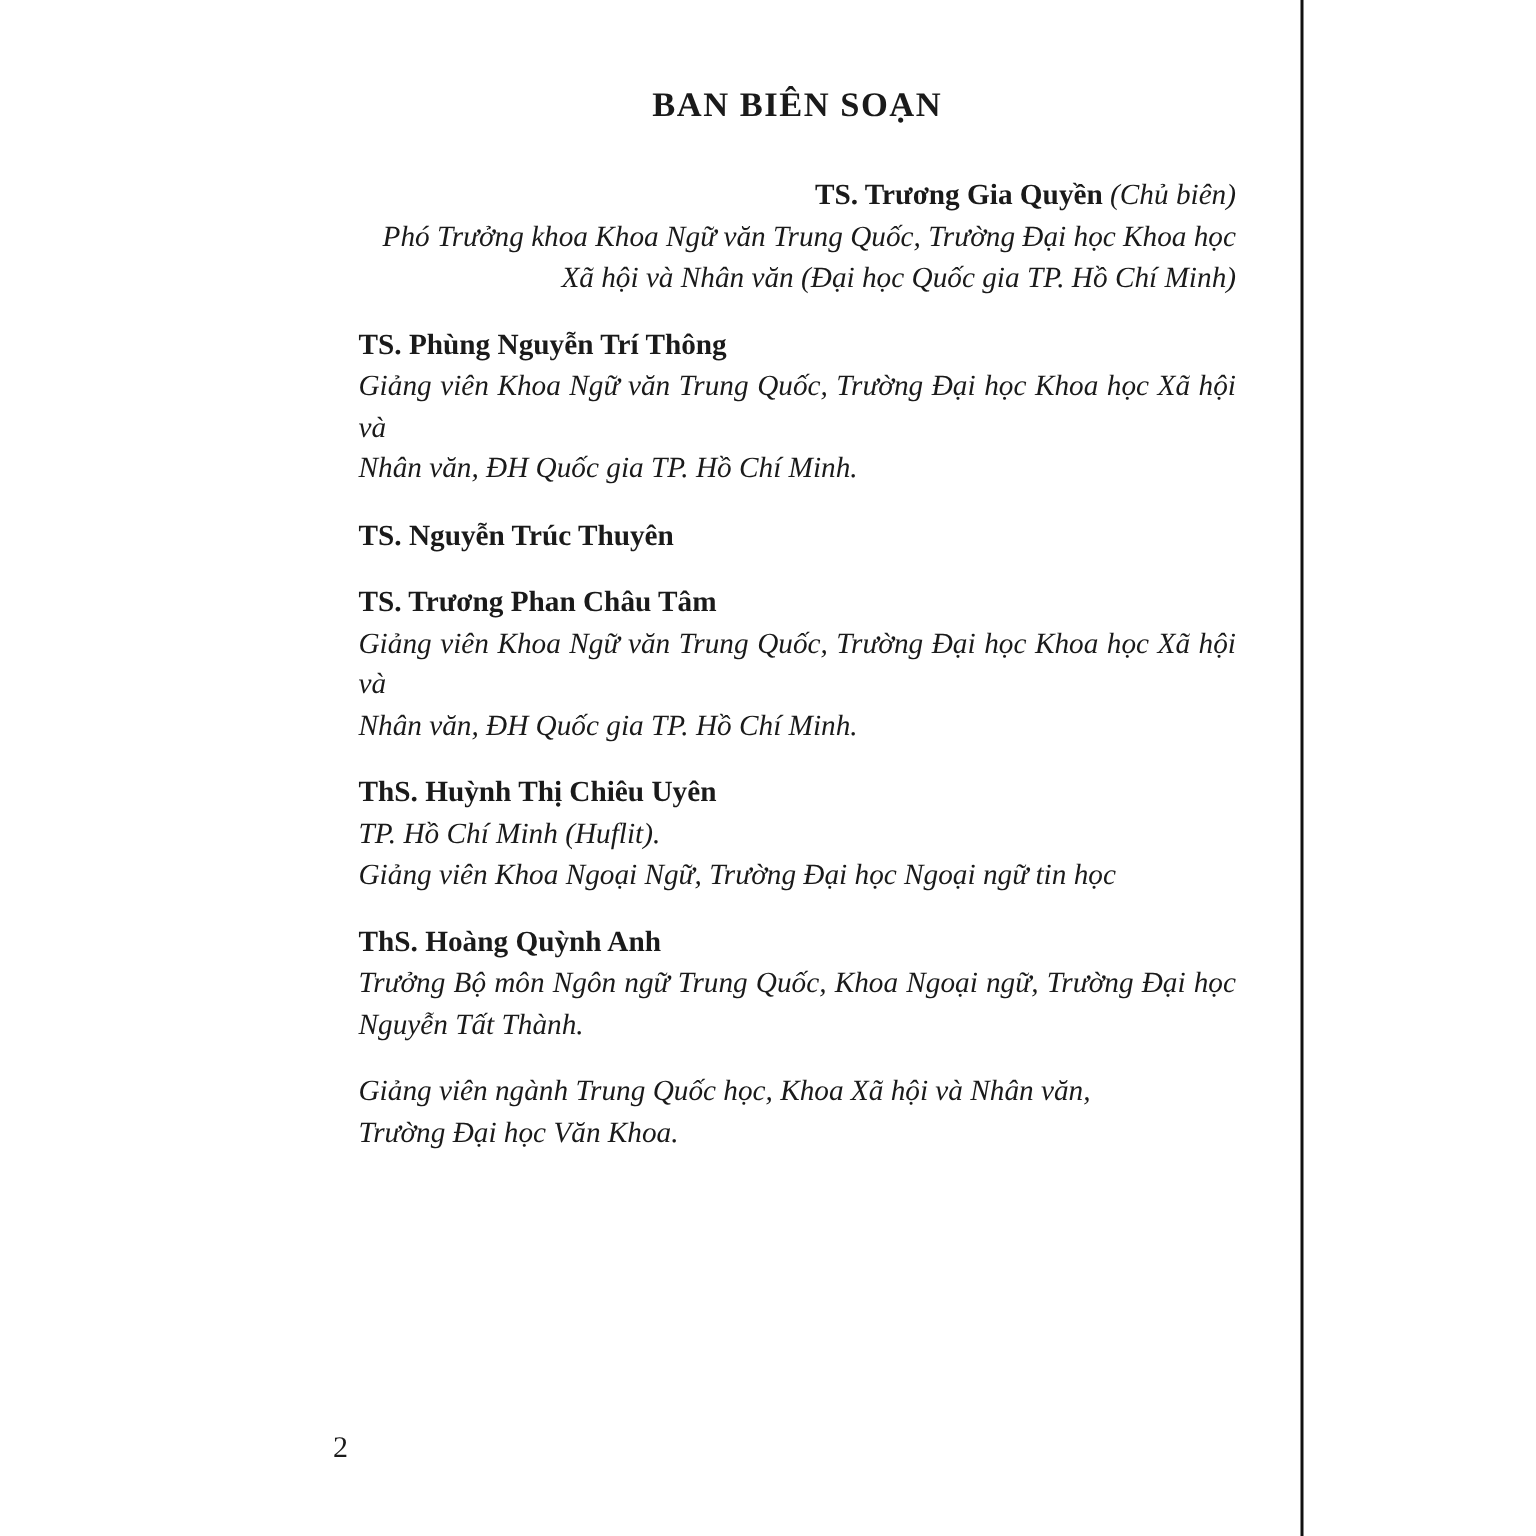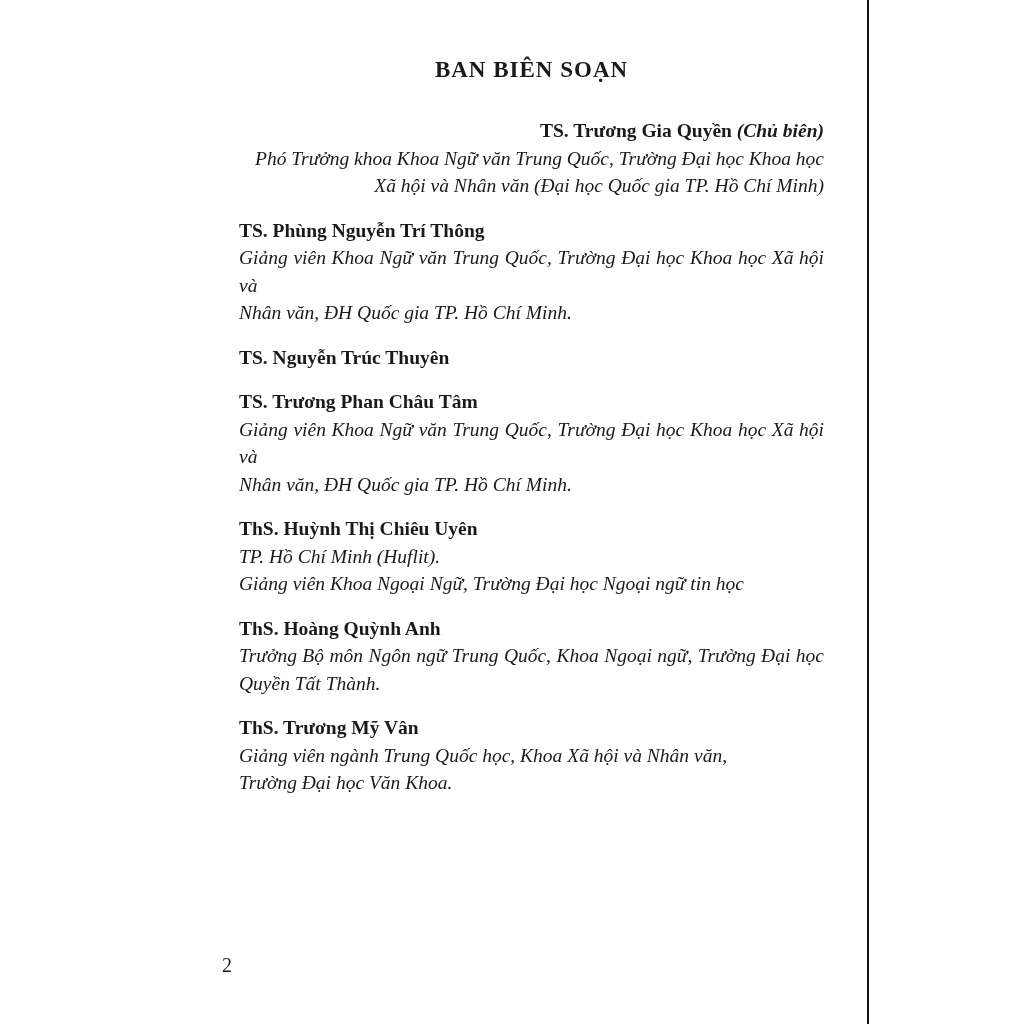--- a/index.html
+++ b/index.html
@@ -45,21 +45,21 @@
     margin: 0 0 17px 0;
   }
   .entry.chief {
     text-align: right;
   }
   .entry-name {
     font-weight: bold;
     font-style: normal;
   }
   .role-suffix {
-    font-weight: bold;
+    font-weight: normal;
     font-style: italic;
   }
   .desc-line {
     font-style: italic;
   }
   .desc-line.full {
     text-align: justify;
     text-align-last: justify;
     font-family: Liberation Serif, serif;
   }
@@ -104,25 +104,24 @@
 
     <div class="entry">
       <div class="entry-name">ThS. Huỳnh Thị Chiêu Uyên</div>
       <div class="desc-line">TP. Hồ Chí Minh (Huflit).</div>
       <div class="desc-line">Giảng viên Khoa Ngoại Ngữ, Trường Đại học Ngoại ngữ tin học</div>
     </div>
 
     <div class="entry">
       <div class="entry-name">ThS. Hoàng Quỳnh Anh</div>
       <div class="desc-line full">Trưởng Bộ môn Ngôn ngữ Trung Quốc, Khoa Ngoại ngữ, Trường Đại học</div>
-      <div class="desc-line">Quyền Tất Thành.</div>
+      <div class="desc-line">Nguyễn Tất Thành.</div>
     </div>
 
     <div class="entry">
-      <div class="entry-name">ThS. Trương Mỹ Vân</div>
       <div class="desc-line">Giảng viên ngành Trung Quốc học, Khoa Xã hội và Nhân văn,</div>
       <div class="desc-line">Trường Đại học Văn Khoa.</div>
     </div>
 
   </div>
 
   <div class="page-number">2</div>
 
   <div class="scan-rule"></div>
 

